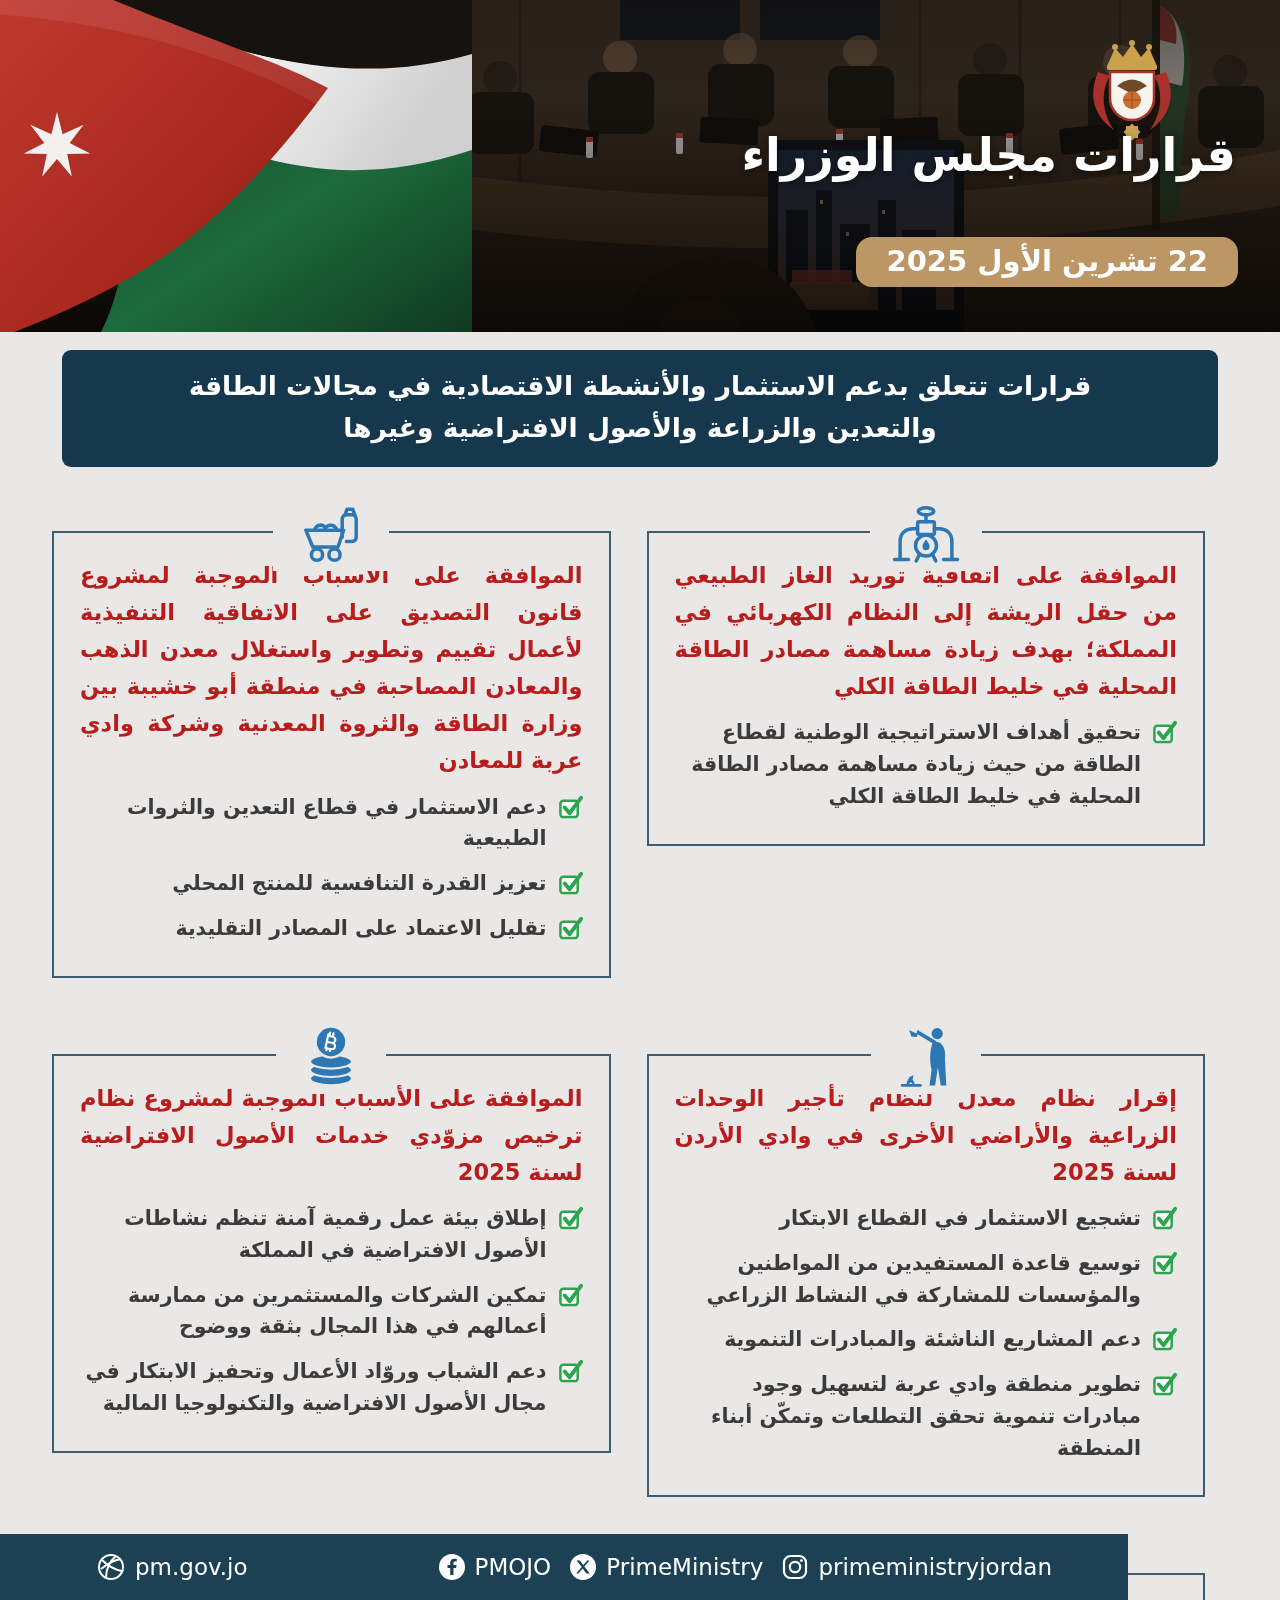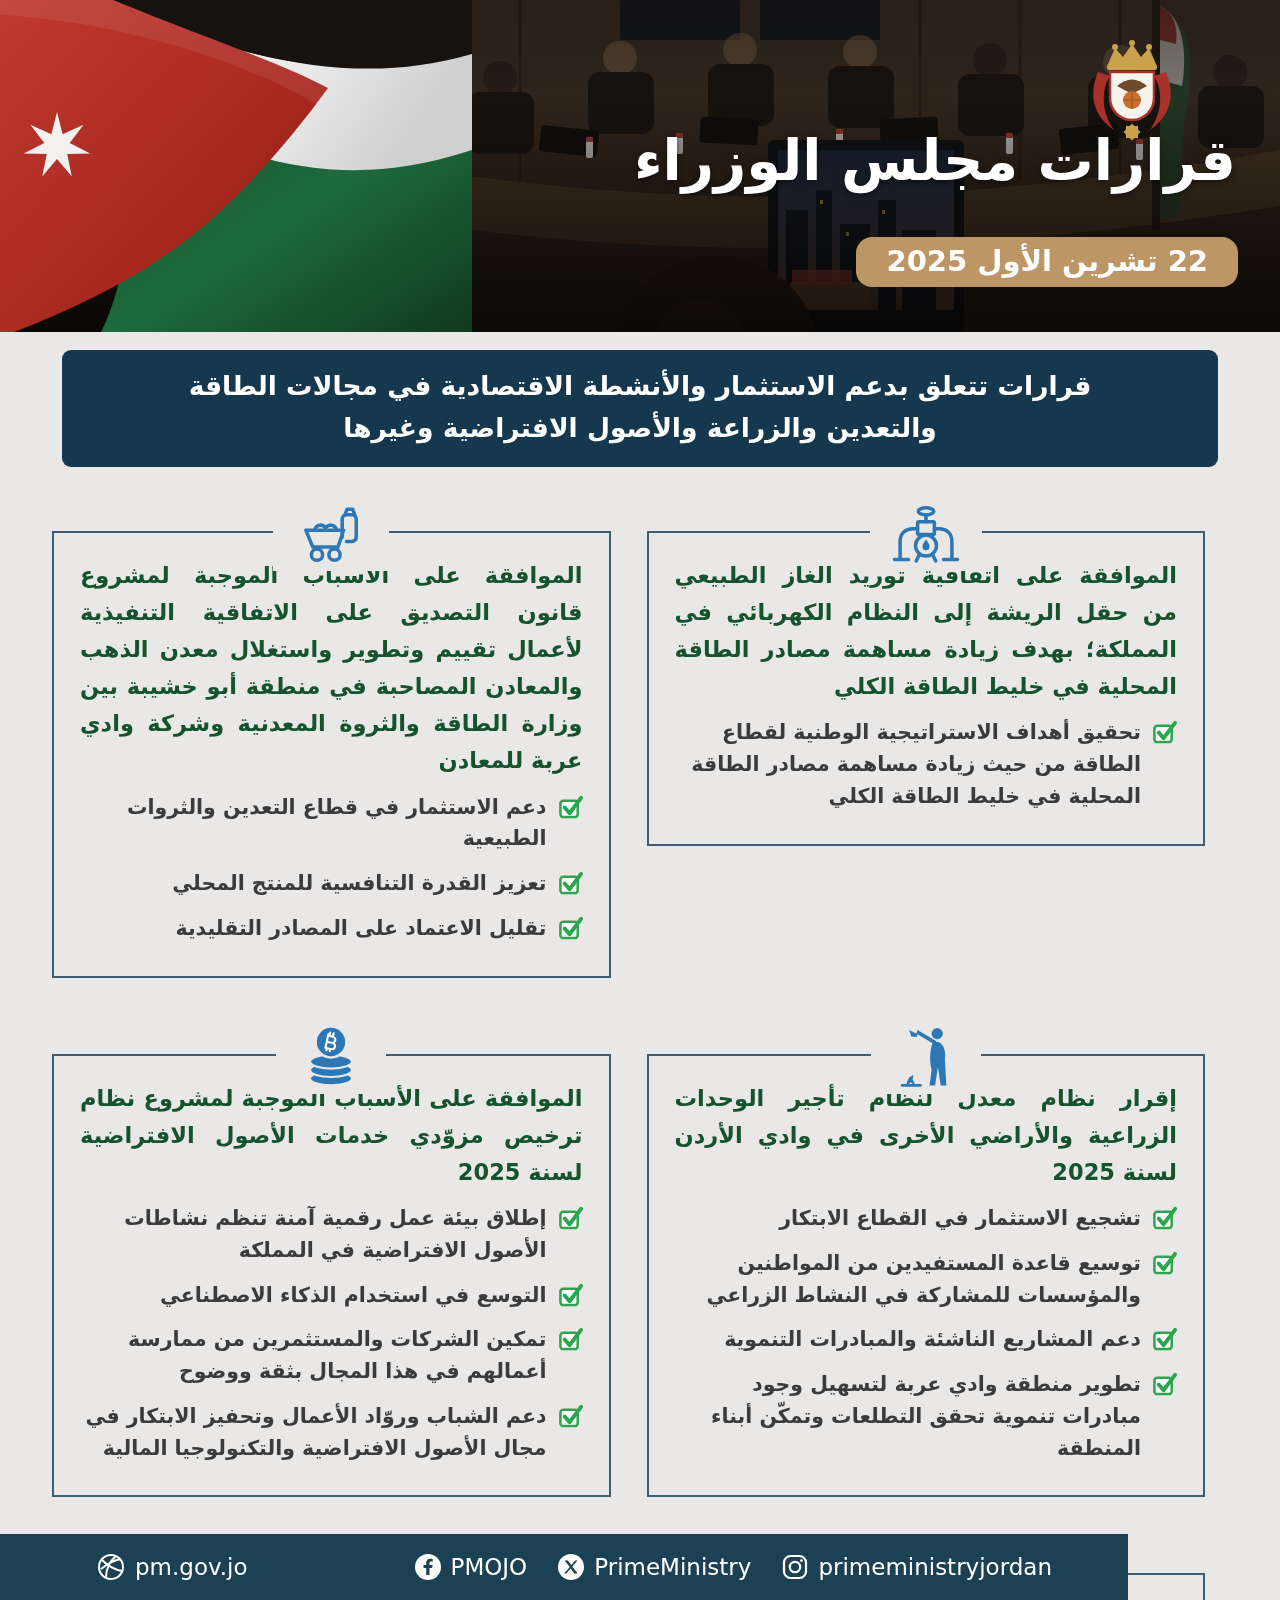--- a/index.html
+++ b/index.html
@@ -7,50 +7,50 @@
   .page { position:relative; width:1280px; height:1600px; margin:0 auto; background:#e9e8e6; overflow:hidden; }
 
   
   .hero { position:relative; width:1280px; height:332px; background:#241d16; overflow:hidden; }
   .photo-art { position:absolute; inset:0; width:100%; height:100%; }
   .hero-overlay { position:absolute; inset:0;
      background:linear-gradient(180deg, rgba(18,14,10,.50) 0%, rgba(18,14,10,.28) 30%, rgba(12,9,6,.55) 62%, rgba(6,4,3,.82) 100%); }
   .flag-svg { position:absolute; left:-6px; top:-6px; width:478px; height:344px; }
   .crest-svg { position:absolute; right:100px; top:38px; width:96px; height:108px; }
   .hero-title { position:absolute; right:44px; top:128px; direction:rtl; color:#ffffff;
-     font-size:56px; font-weight:bold; letter-spacing:-1px; text-shadow:0 2px 6px rgba(0,0,0,.45); }
+     font-size:46px; font-weight:bold; letter-spacing:-1px; text-shadow:0 2px 6px rgba(0,0,0,.45); }
   .date-badge { position:absolute; right:42px; top:237px; direction:rtl; background:#bd9665; color:#ffffff;
      font-size:29px; font-weight:bold; padding:7px 30px 9px; border-radius:16px; }
 
   
   .banner { margin:18px 62px 0; background:#16384e; border-radius:9px; padding:15px 14px 17px;
      color:#ffffff; font-size:26.5px; font-weight:bold; text-align:center; direction:rtl;
      line-height:1.6; white-space:pre-line; }
 
   
   .cards { direction:rtl; display:grid; grid-template-columns:1fr 1fr; column-gap:36px; row-gap:76px;
      margin:64px 75px 0 52px; align-items:start; }
   .card { position:relative; border:2px solid #3f5d70; background:transparent; padding:24px 26px 18px; }
   .card:nth-child(1), .card:nth-child(2) { min-height:252px; }
   .card:nth-child(3), .card:nth-child(4) { min-height:352px; }
   .card:nth-child(5), .card:nth-child(6) { min-height:128px; }
   .icon-wrap { position:absolute; top:-38px; right:50%; transform:translateX(50%);
      background:#e9e8e6; padding:0 20px; height:76px; display:flex; align-items:center; }
-  .card-title { direction:rtl; color:#14532d; font-size:22.5px; font-weight:bold; line-height:1.65;
+  .card-title { direction:rtl; color:#b91c1c; font-size:22.5px; font-weight:bold; line-height:1.65;
      text-align:justify; }
   .bullets { list-style:none; margin-top:12px; direction:rtl; }
   .bullets li { display:flex; align-items:flex-start; gap:11px; margin-bottom:13px;
      color:#3b3b3d; font-size:20.5px; font-weight:bold; line-height:1.55; }
   .check { flex:0 0 auto; margin-top:3px; }
 
   
   .footer { position:absolute; left:0; bottom:0; width:1128px; height:66px; background:#1c4154;
      display:flex; align-items:center; justify-content:space-between; padding:0 76px 0 96px; color:#fff; }
   .f-left, .f-item { display:flex; align-items:center; gap:9px; font-size:23px; }
-  .f-right { display:flex; align-items:center; gap:30px; }
+  .f-right { display:flex; align-items:center; gap:18px; }
   .f-item span, .f-left span { white-space:nowrap; }
 </style>
 </head>
 <body>
 
 <div class="page">
 
   <header class="hero">
     <svg class="photo-art" viewBox="0 0 1280 332" preserveAspectRatio="none">
       <defs>
@@ -353,27 +353,20 @@
               <rect x="2.5" y="6" width="18" height="17" rx="3" fill="#ffffff" stroke="#2da44e" stroke-width="2.6"></rect>
               <path d="M7,13 l5,6 L24,3" stroke="#2da44e" stroke-width="4" fill="none" stroke-linecap="round" stroke-linejoin="round"></path>
             </svg>
           <span>إطلاق بيئة عمل رقمية آمنة تنظم نشاطات الأصول الافتراضية في المملكة</span>
         </li>
         <li>
           <svg class="check" width="25" height="25" viewBox="0 0 26 26">
               <rect x="2.5" y="6" width="18" height="17" rx="3" fill="#ffffff" stroke="#2da44e" stroke-width="2.6"></rect>
               <path d="M7,13 l5,6 L24,3" stroke="#2da44e" stroke-width="4" fill="none" stroke-linecap="round" stroke-linejoin="round"></path>
             </svg>
-          <span>التوسع في استخدام الذكاء الاصطناعي</span>
-        </li>
-        <li>
-          <svg class="check" width="25" height="25" viewBox="0 0 26 26">
-              <rect x="2.5" y="6" width="18" height="17" rx="3" fill="#ffffff" stroke="#2da44e" stroke-width="2.6"></rect>
-              <path d="M7,13 l5,6 L24,3" stroke="#2da44e" stroke-width="4" fill="none" stroke-linecap="round" stroke-linejoin="round"></path>
-            </svg>
           <span>تمكين الشركات والمستثمرين من ممارسة أعمالهم في هذا المجال بثقة ووضوح</span>
         </li>
         <li>
           <svg class="check" width="25" height="25" viewBox="0 0 26 26">
               <rect x="2.5" y="6" width="18" height="17" rx="3" fill="#ffffff" stroke="#2da44e" stroke-width="2.6"></rect>
               <path d="M7,13 l5,6 L24,3" stroke="#2da44e" stroke-width="4" fill="none" stroke-linecap="round" stroke-linejoin="round"></path>
             </svg>
           <span>دعم الشباب وروّاد الأعمال وتحفيز الابتكار في مجال الأصول الافتراضية والتكنولوجيا المالية</span>
         </li>
       </ul>

